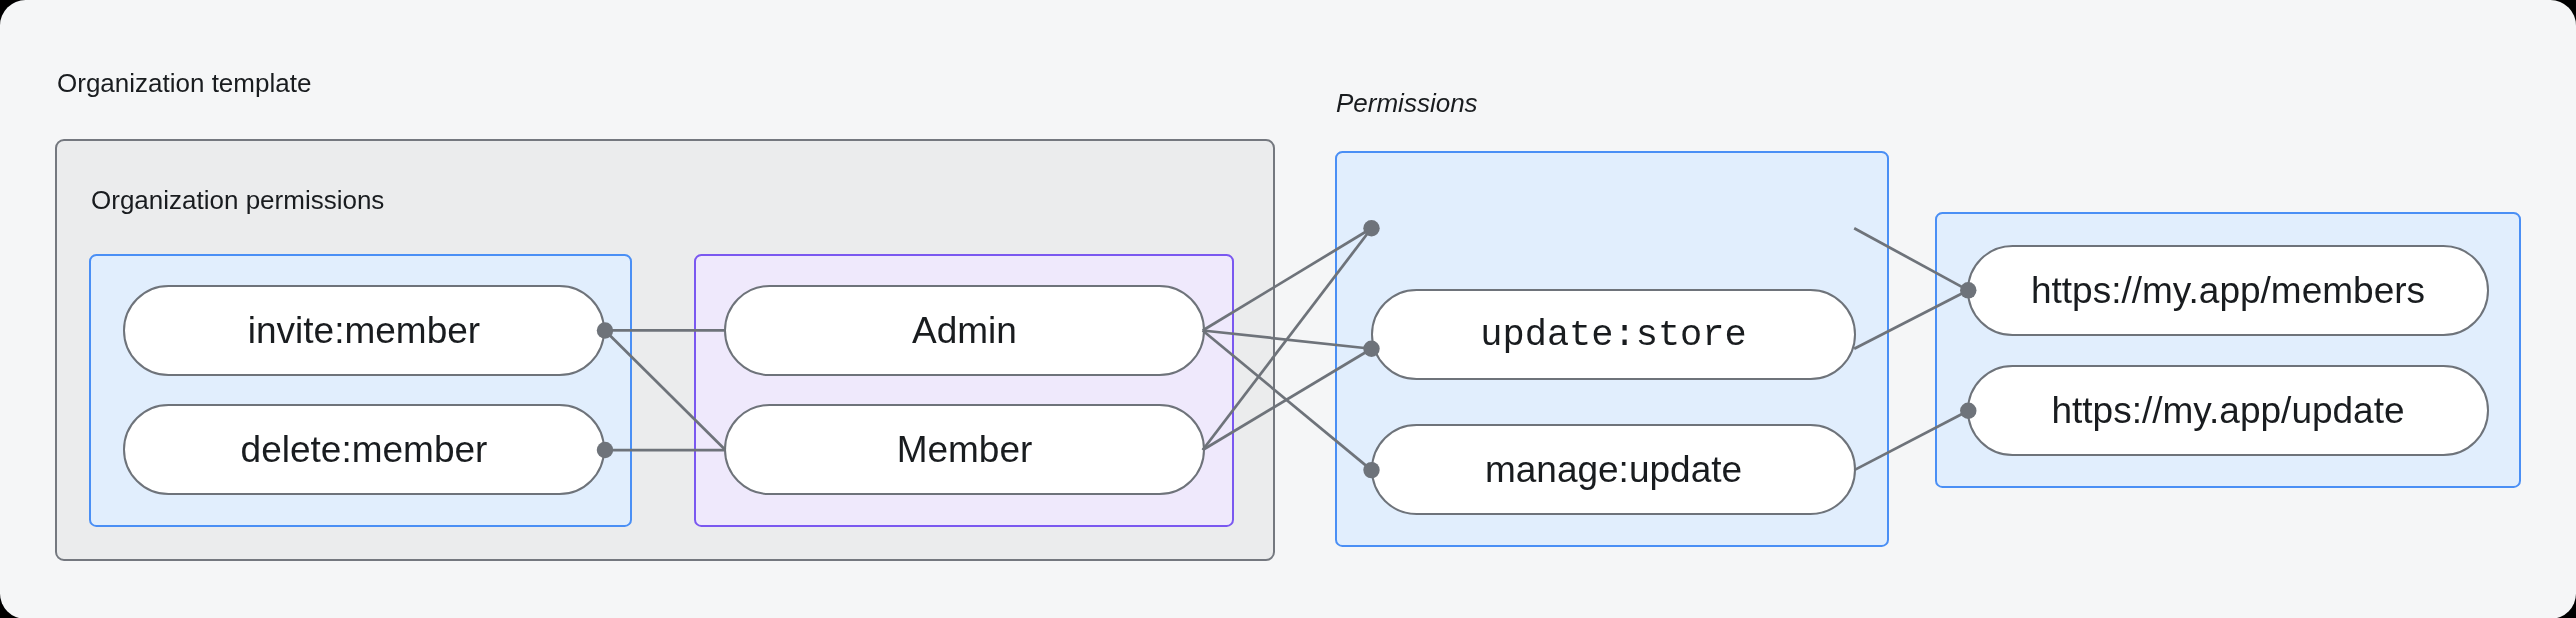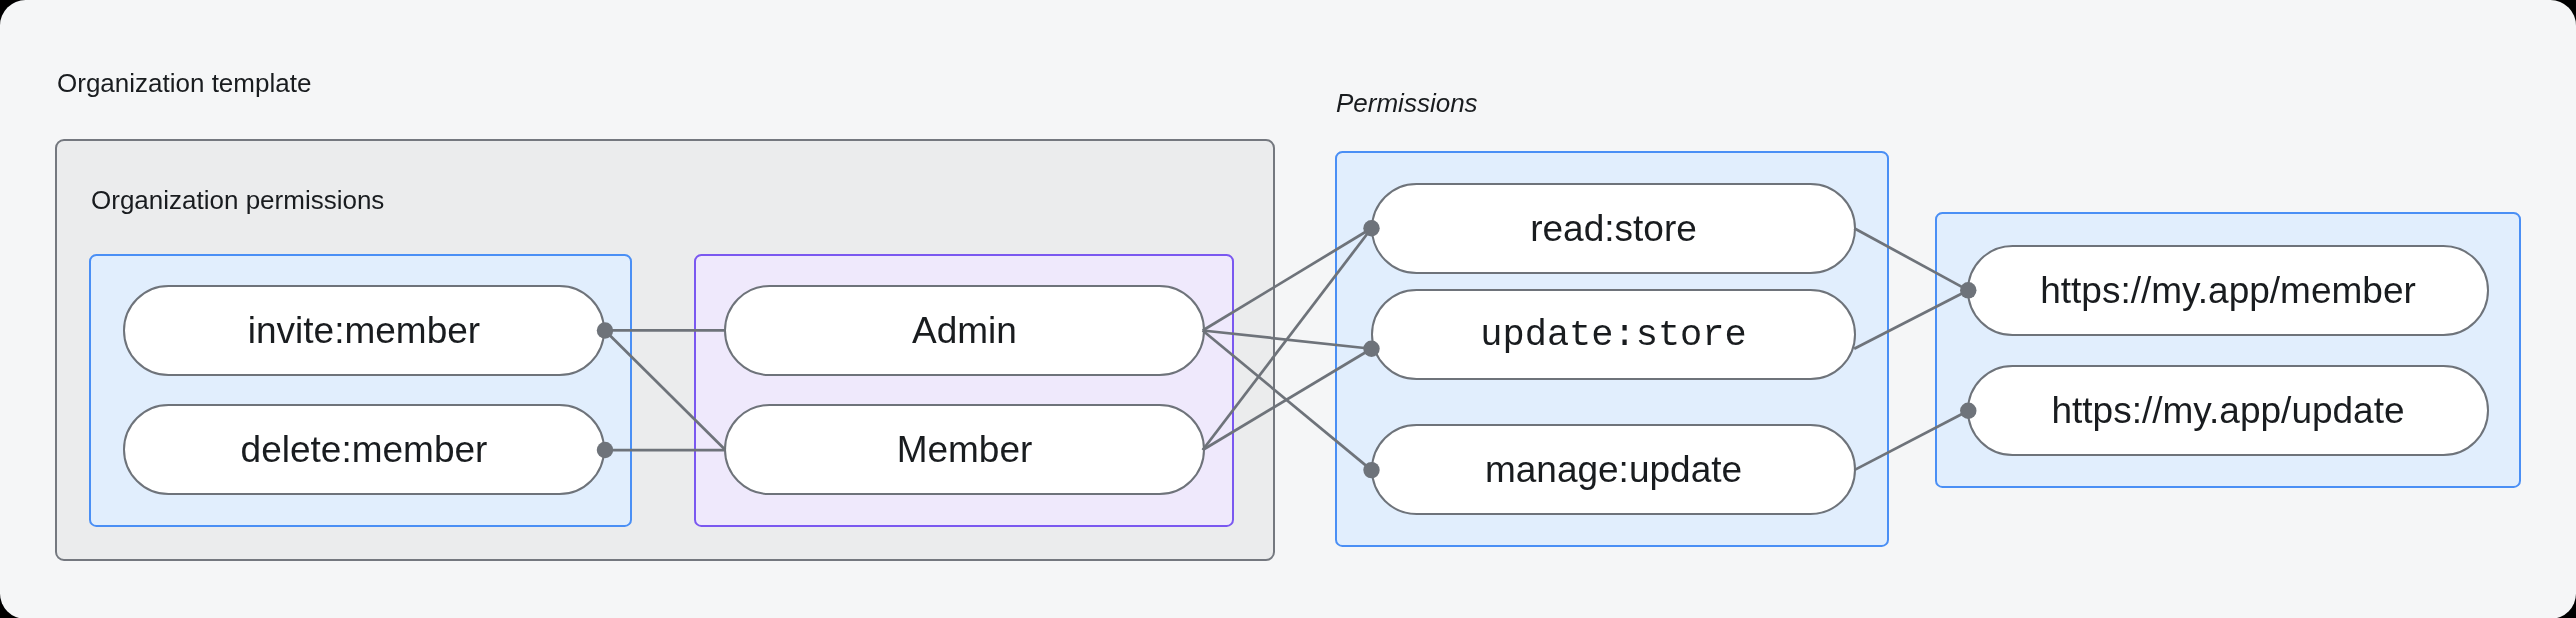--- a/index.html
+++ b/index.html
@@ -75,25 +75,24 @@
   <div class="panel purple" style="left:694px;top:254px;width:540px;height:273px;"></div>
   <div class="panel blue" style="left:1335px;top:151px;width:554px;height:396px;"></div>
   <div class="panel blue" style="left:1935px;top:212px;width:586px;height:276px;"></div>
 
   <div class="pill" style="left:123px;top:285px;width:482px;">invite:member</div>
   <div class="pill" style="left:123px;top:404px;width:482px;">delete:member</div>
 
   <div class="pill" style="left:724px;top:404px;width:481px;">Member</div>
   <div class="pill" style="left:724px;top:285px;width:481px;">Admin</div>
 
-  <div class="pill" style="left:1371px;top:183px;width:485px;">read:store</div>
   <div class="pill" style="left:1371px;top:289px;width:485px;font-family:Liberation Mono, monospace;">update:store</div>
   <div class="pill" style="left:1371px;top:424px;width:485px;">manage:update</div>
 
-  <div class="pill" style="left:1967px;top:245px;width:522px;">https://my.app/member</div>
+  <div class="pill" style="left:1967px;top:245px;width:522px;">https://my.app/members</div>
   <div class="pill" style="left:1967px;top:365px;width:522px;">https://my.app/update</div>
 
   <svg id="edge-layer" viewBox="0 0 2823 678" xmlns="http://www.w3.org/2000/svg">
       <line x1="663" y1="362" x2="795" y2="362" stroke="#6e737a" stroke-width="3"></line>
       <line x1="663" y1="362" x2="795" y2="493" stroke="#6e737a" stroke-width="3"></line>
       <line x1="663" y1="493" x2="795" y2="493" stroke="#6e737a" stroke-width="3"></line>
       <line x1="1318" y1="362" x2="1503" y2="250" stroke="#6e737a" stroke-width="3"></line>
       <line x1="1318" y1="362" x2="1503" y2="382" stroke="#6e737a" stroke-width="3"></line>
       <line x1="1318" y1="362" x2="1503" y2="515" stroke="#6e737a" stroke-width="3"></line>
       <line x1="1318" y1="493" x2="1503" y2="250" stroke="#6e737a" stroke-width="3"></line>

